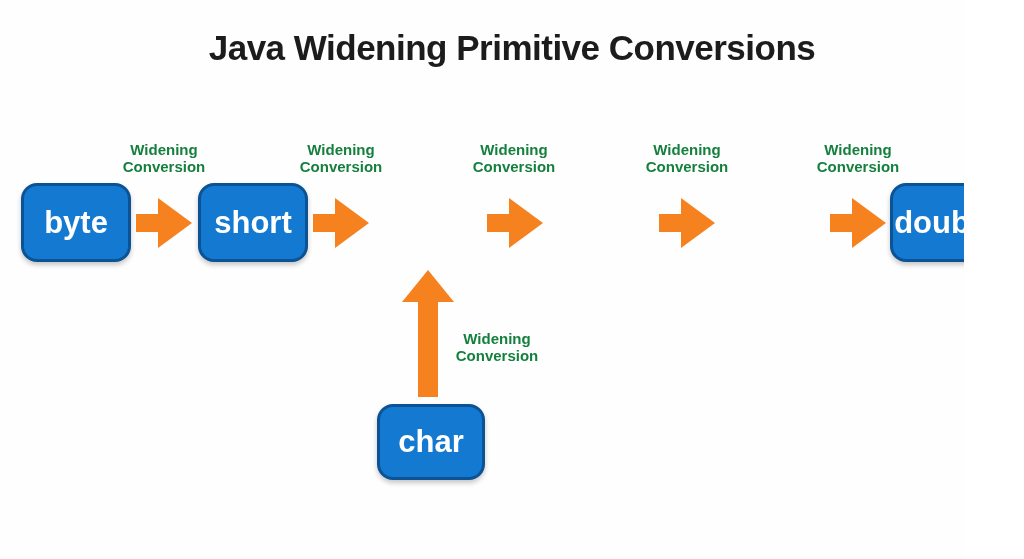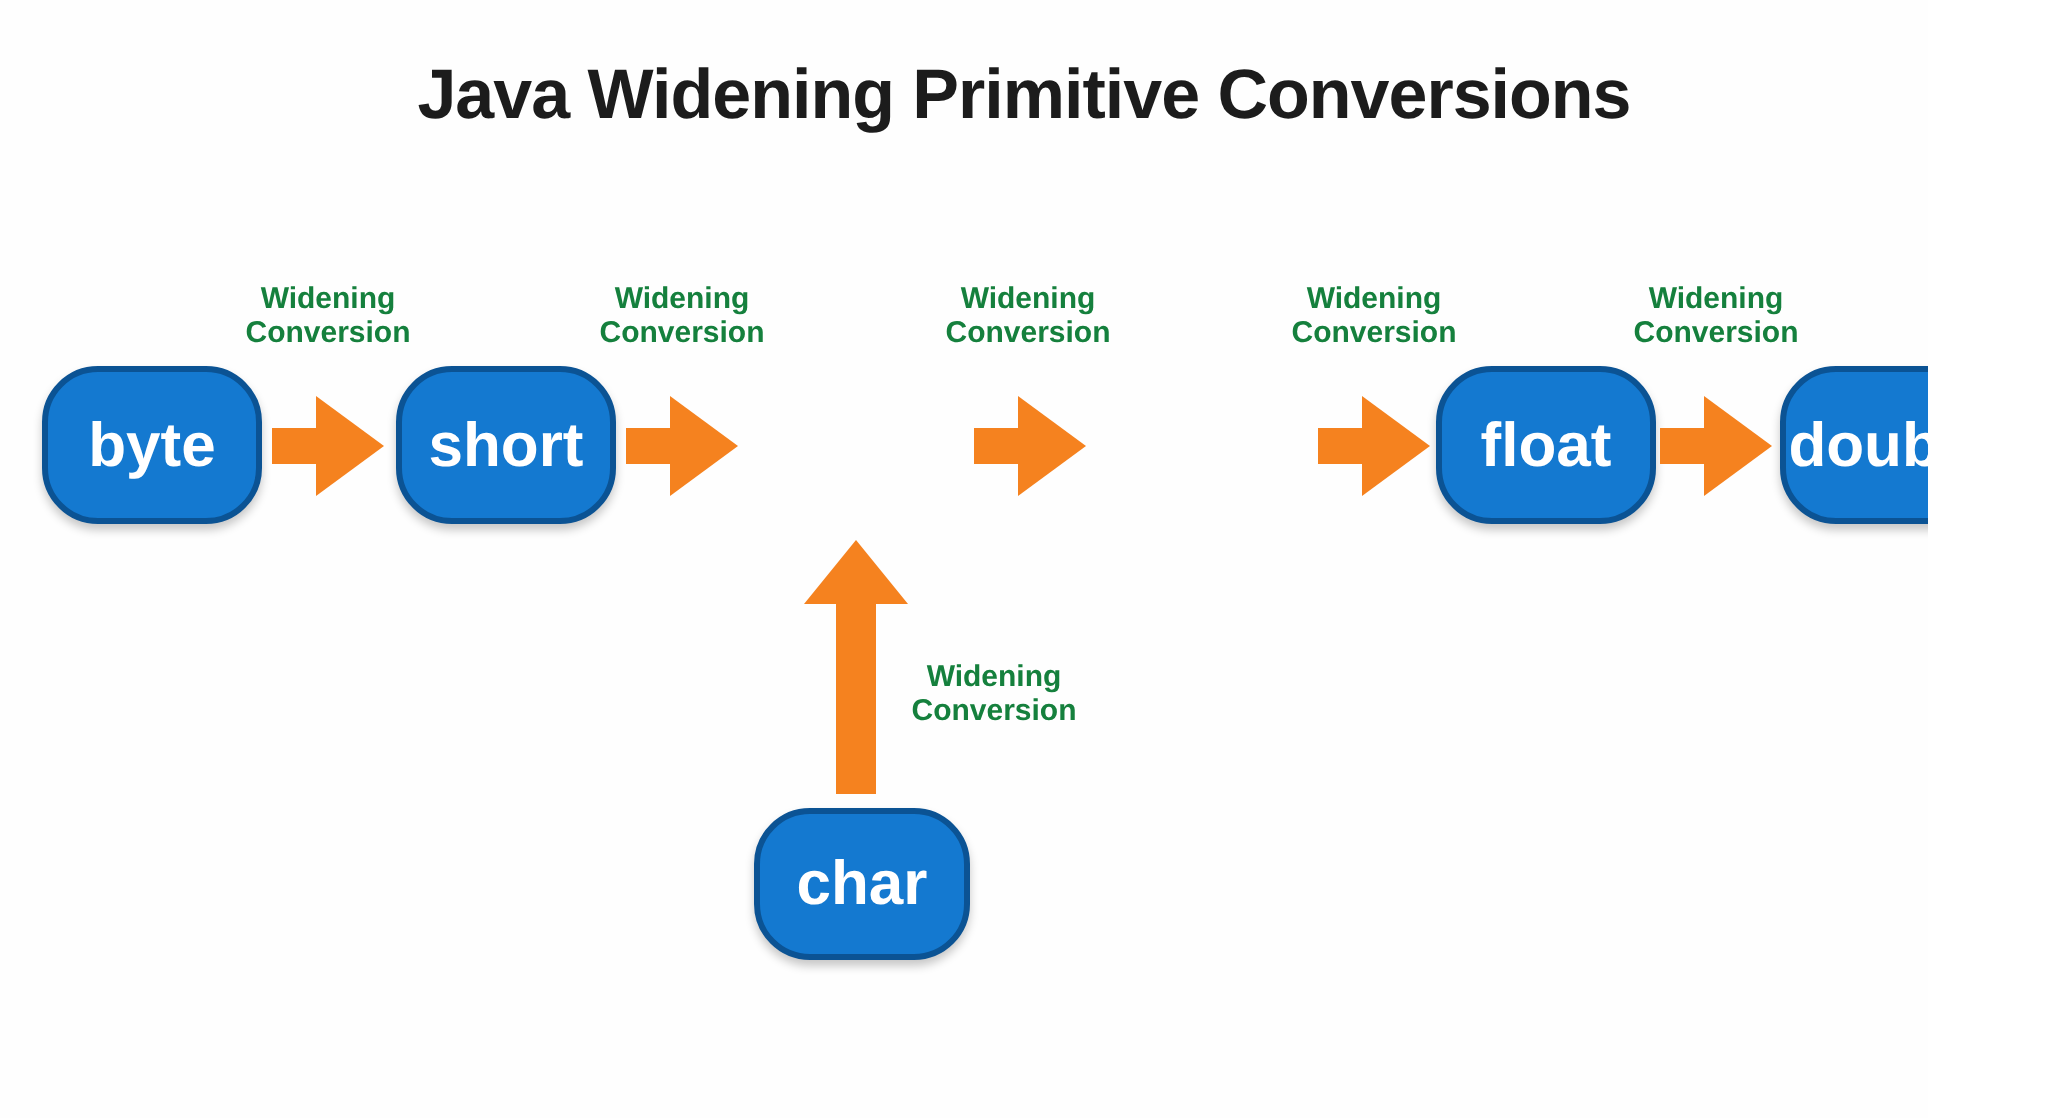--- a/index.html
+++ b/index.html
@@ -28,21 +28,21 @@
     margin: 0;
   }
   .type-box {
     position: absolute;
     top: 183px;
     height: 79px;
     width: 110px;
     box-sizing: border-box;
     background: #1479d0;
     border: 3px solid #0b5394;
-    border-radius: 28px;
+    border-radius: 16px;
     box-shadow: 0 3px 5px rgba(0,0,0,0.22);
     display: flex;
     align-items: center;
     justify-content: center;
     color: #ffffff;
     font-size: 31px;
     font-weight: bold;
   }
   .box-byte   { left: 21px; }
   .box-short  { left: 198px; }
@@ -133,23 +133,20 @@
 <div class="canvas">
 
   <h1 class="title">Java Widening Primitive Conversions</h1>
 
   <div class="type-box box-byte">
     <span>byte</span>
   </div>
   <div class="type-box box-short">
     <span>short</span>
   </div>
-  <div class="type-box box-float">
-    <span>float</span>
-  </div>
   <div class="type-box box-double">
     <span>double</span>
   </div>
 
   <div class="type-box box-char">
     <span>char</span>
   </div>
 
   <div class="harrow a1">
     <div class="shaft"></div>

